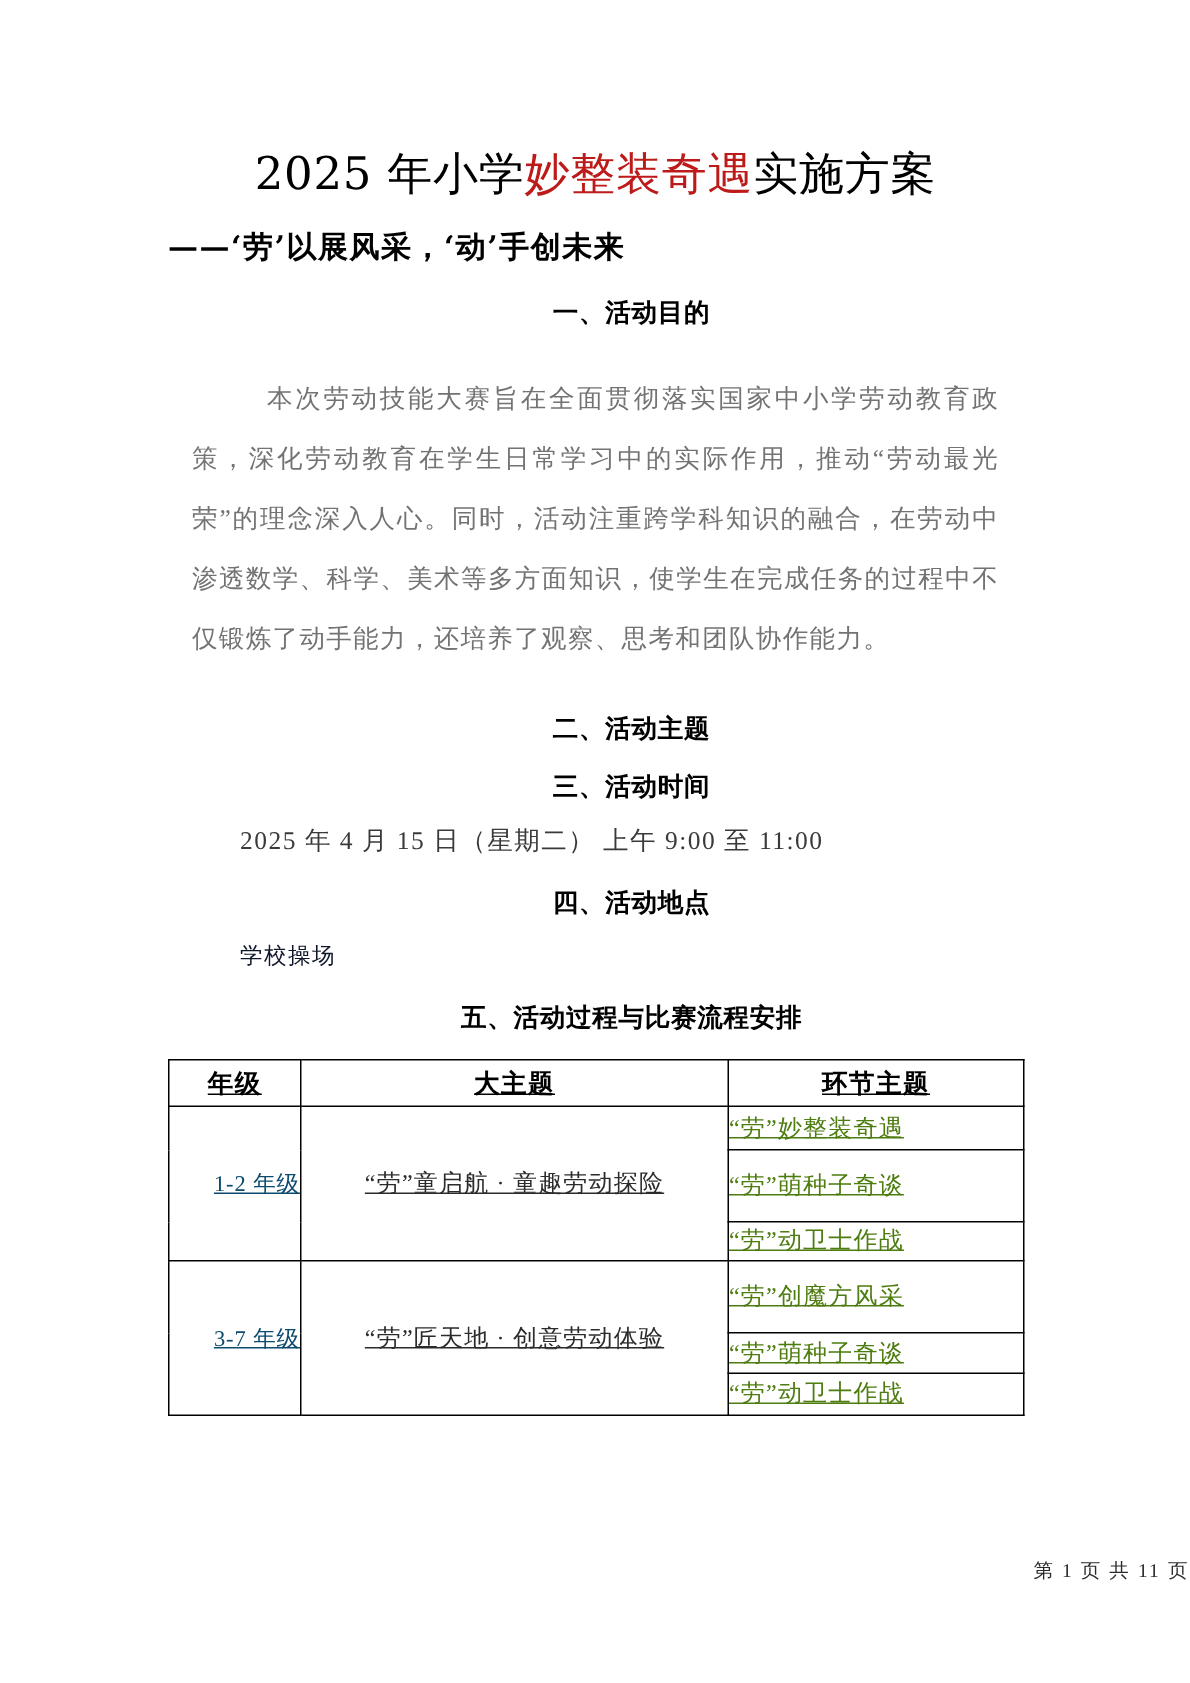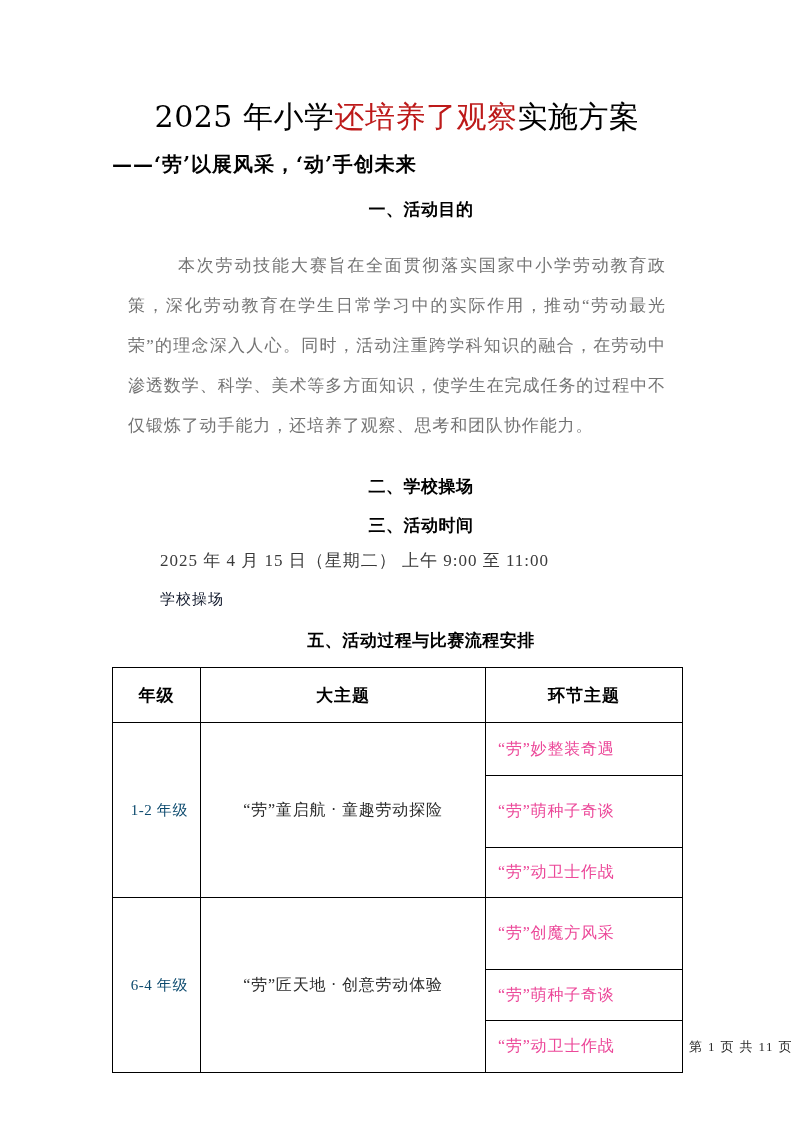--- a/index.html
+++ b/index.html
@@ -109,22 +109,23 @@
   
   .flow-table {
     margin-top: 12px;
     border-collapse: collapse;
     width: 570px;
     table-layout: fixed;
   }
   .flow-table th,
   .flow-table td {
     border: 1.1px solid #000000;
-    padding: 12px;
+    padding: 0;
     vertical-align: middle;
+    text-decoration: underline;
   }
   .flow-table th {
     height: 30px;
     font-family: "DejaVu Sans", "Liberation Sans", sans-serif;
     font-size: 17px;
     font-weight: 700;
     text-align: center;
     letter-spacing: 1px;
   }
   .col-grade { width: 88px; }
@@ -142,21 +143,21 @@
     text-align: center;
     font-family: "Liberation Serif", "DejaVu Serif", serif;
     font-size: 16px;
     letter-spacing: 0.8px;
     color: #2b2b2b;
   }
   .cell-segment {
     font-family: "Liberation Serif", "DejaVu Serif", serif;
     font-size: 16px;
     letter-spacing: 0.8px;
-    color: #ec4899;
+    color: #4d7c0f;
     padding-left: 10px;
     vertical-align: top;
     padding-top: 3px;
   }
   .seg-a { height: 28px; }
   .seg-b { height: 47px; }
   .seg-c { height: 25px; }
   .seg-d { height: 47px; }
   .seg-e { height: 26px; }
   .seg-f { height: 27px; }
@@ -174,33 +175,34 @@
     color: #2b2b2b;
   }
 </style>
 </head>
 <body>
 
 <div class="page">
   <div class="content">
 
     <h1 class="doc-title">
-      <span class="cn">2025 年小学</span><span class="cn title-red">还培养了观察</span><span class="cn">实施方案</span>
+      <span class="cn">2025 年小学</span><span class="cn title-red">妙整装奇遇</span><span class="cn">实施方案</span>
     </h1>
 
     <h2 class="doc-subtitle">——‘劳’以展风采，‘动’手创未来</h2>
 
     <h3 class="sec-heading sec-h-1">一、活动目的</h3>
     <p class="body-para indent2">本次劳动技能大赛旨在全面贯彻落实国家中小学劳动教育政策，深化劳动教育在学生日常学习中的实际作用，推动“劳动最光荣”的理念深入人心。同时，活动注重跨学科知识的融合，在劳动中渗透数学、科学、美术等多方面知识，使学生在完成任务的过程中不仅锻炼了动手能力，还培养了观察、思考和团队协作能力。</p>
 
-    <h3 class="sec-heading sec-h-n">二、学校操场</h3>
+    <h3 class="sec-heading sec-h-n">二、活动主题</h3>
 
     <h3 class="sec-heading sec-h-n">三、活动时间</h3>
     <p class="body-line">2025 年 4 月 15 日（星期二） 上午 9:00 至 11:00</p>
 
+    <h3 class="sec-heading sec-h-n">四、活动地点</h3>
     <p class="body-line small">学校操场</p>
 
     <h3 class="sec-heading sec-h-n">五、活动过程与比赛流程安排</h3>
 
     <table class="flow-table">
       <colgroup>
         <col class="col-grade">
         <col class="col-theme">
         <col class="col-segment">
       </colgroup>
@@ -219,21 +221,21 @@
           <td class="cell-segment seg-a">“劳”妙整装奇遇</td>
         </tr>
         <tr>
           <td class="cell-segment seg-b">“劳”萌种子奇谈</td>
         </tr>
         <tr>
           <td class="cell-segment seg-c">“劳”动卫士作战</td>
         </tr>
 
         <tr>
-          <td class="cell-grade" rowspan="3">6-4 年级</td>
+          <td class="cell-grade" rowspan="3">3-7 年级</td>
           <td class="cell-theme" rowspan="3">“劳”匠天地 · 创意劳动体验</td>
           <td class="cell-segment seg-d">“劳”创魔方风采</td>
         </tr>
         <tr>
           <td class="cell-segment seg-e">“劳”萌种子奇谈</td>
         </tr>
         <tr>
           <td class="cell-segment seg-f">“劳”动卫士作战</td>
         </tr>
       </tbody>

